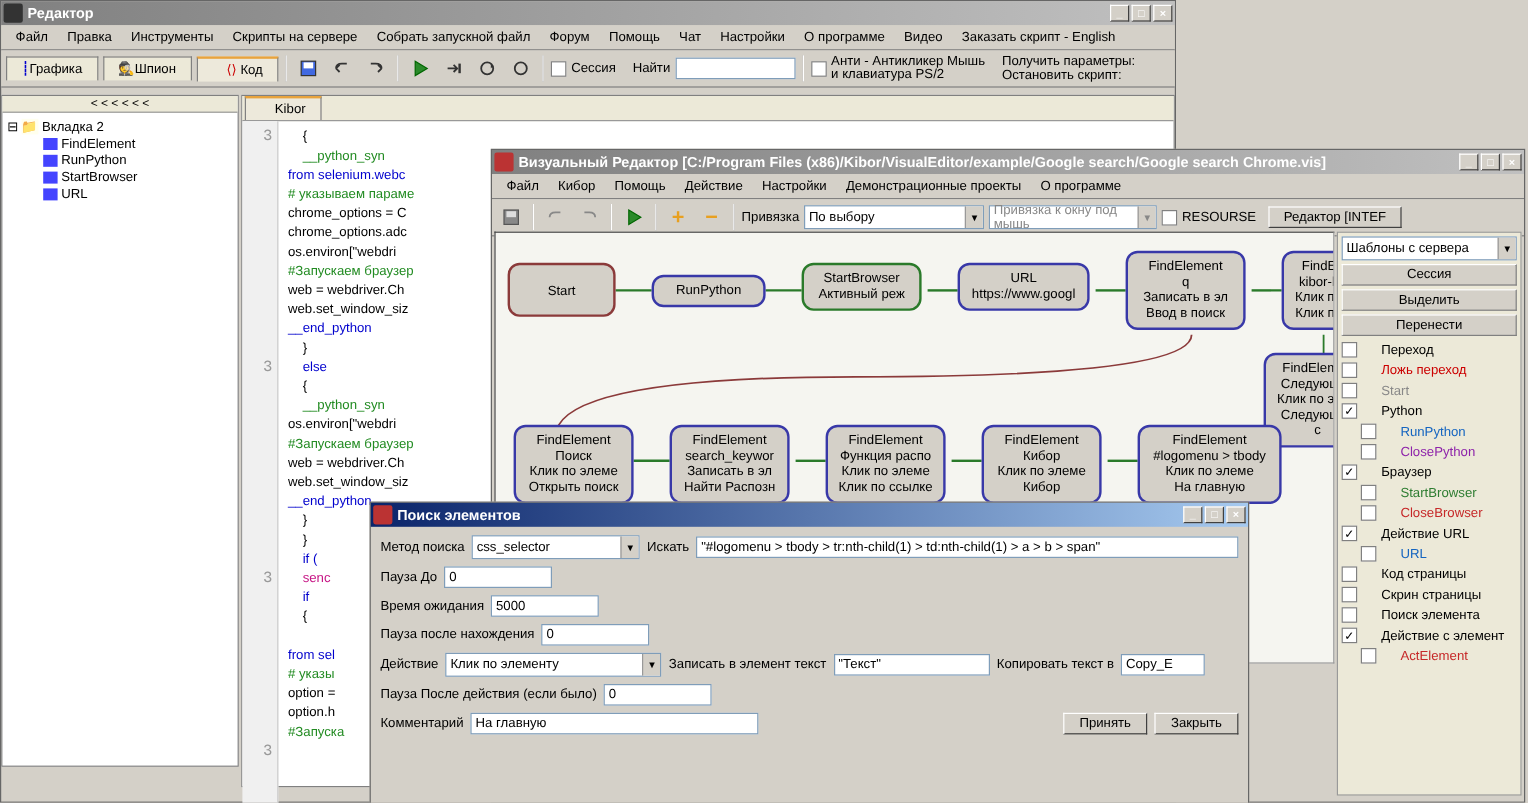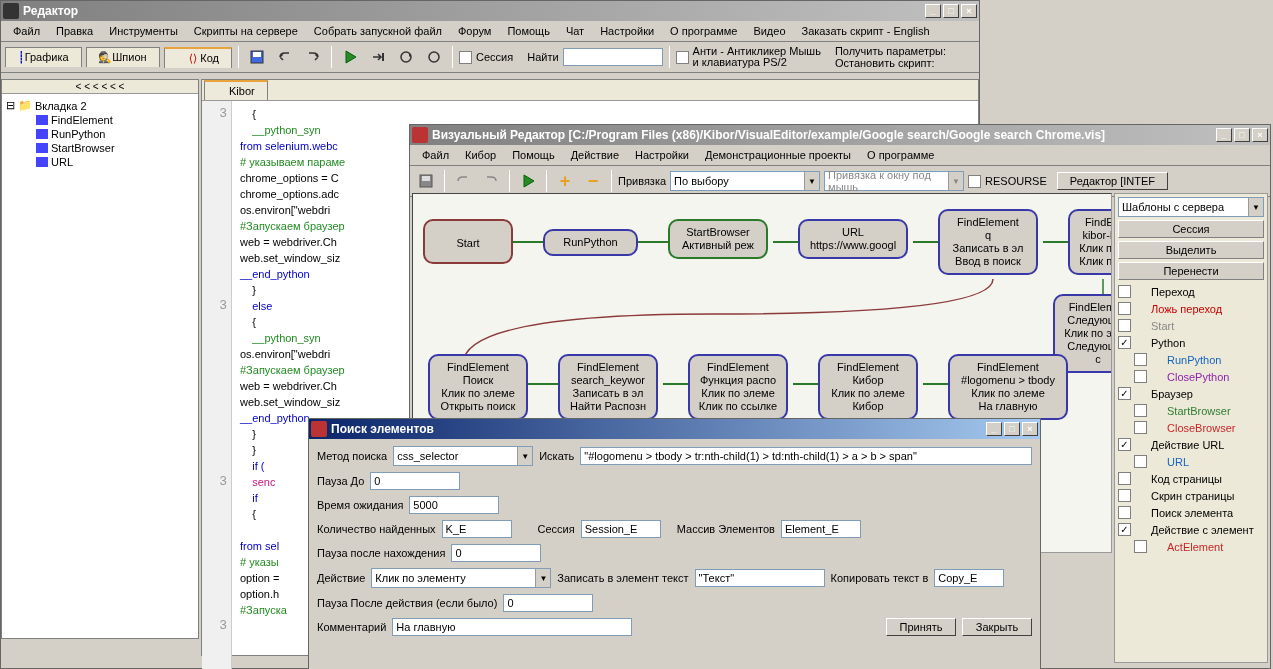--- a/index.html
+++ b/index.html
@@ -441,28 +441,20 @@
     </div>
     <div class="dlg-row">
       <span>Пауза До</span>
       <input class="input" style="width: 90px;" value="0">
     </div>
     <div class="dlg-row">
       <span>Время ожидания</span>
       <input class="input" style="width: 90px;" value="5000">
     </div>
     <div class="dlg-row">
-      <span>Количество найденных</span>
-      <input class="input" style="width: 70px;" value="K_E">
-      <span style="margin-left:20px;">Сессия</span>
-      <input class="input" style="width: 80px;" value="Session_E">
-      <span style="margin-left:10px;">Массив Элементов</span>
-      <input class="input" style="width: 80px;" value="Element_E">
-    </div>
-    <div class="dlg-row">
       <span>Пауза после нахождения</span>
       <input class="input" style="width: 90px;" value="0">
     </div>
     <div class="dlg-row">
       <span>Действие</span>
       <div class="dropdown" style="width:180px;">
           <span>Клик по элементу</span>
           <div class="dd-arrow">▼</div>
         </div>
       <span>Записать в элемент текст</span>

